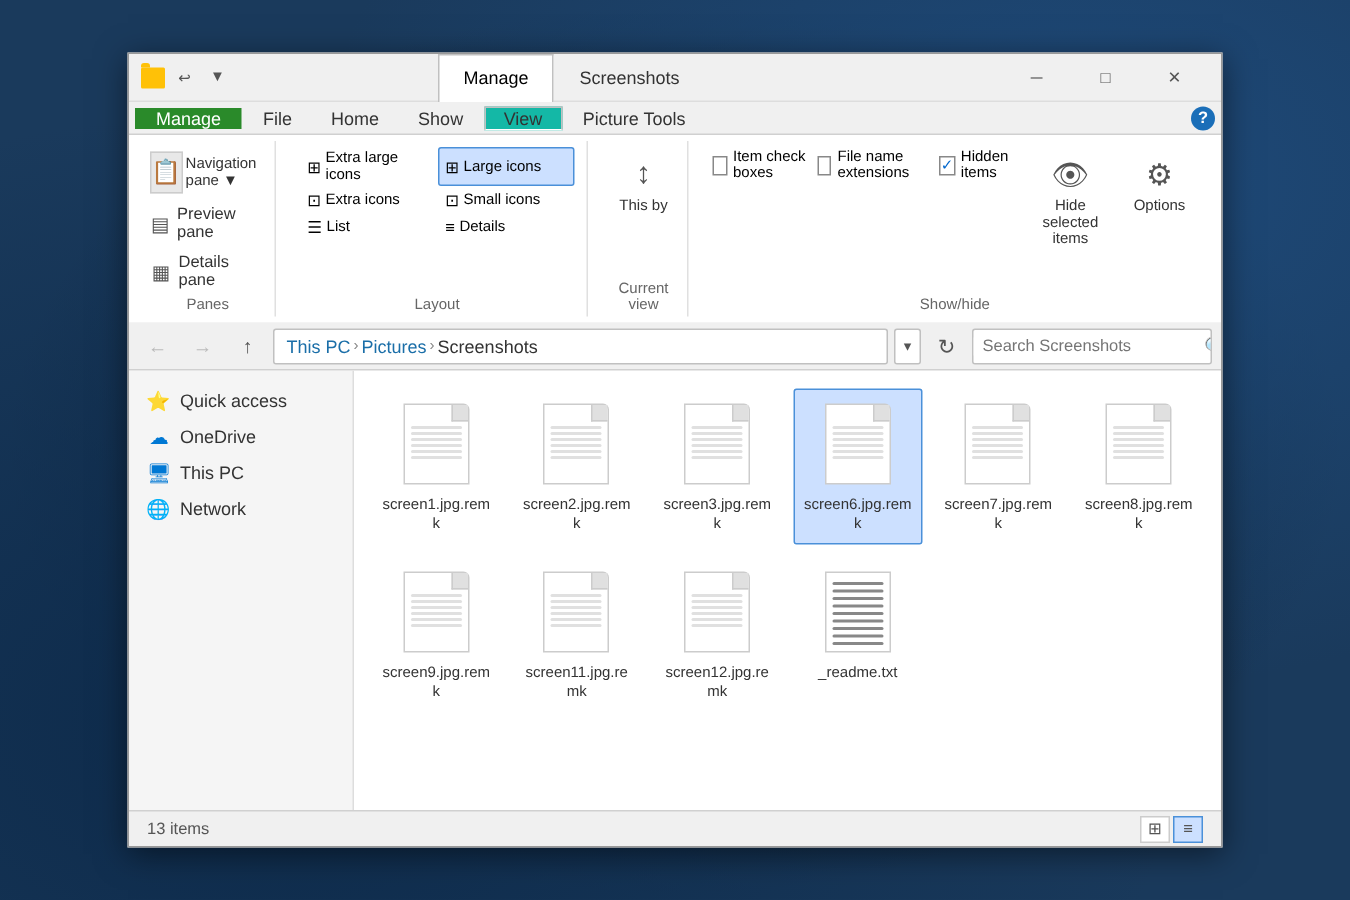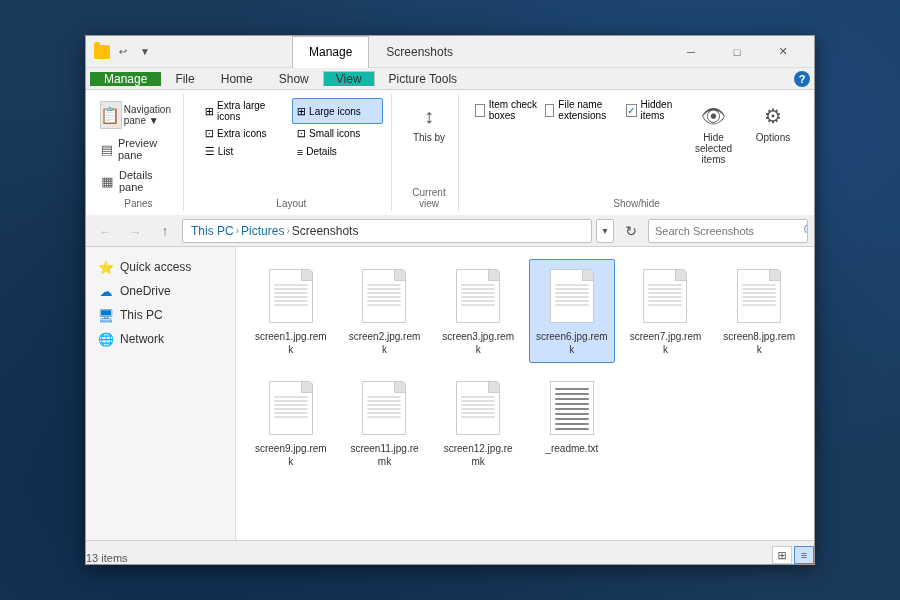--- a/index.html
+++ b/index.html
@@ -199,21 +199,21 @@
       position: absolute; top: 6px; left: 4px; right: 4px;
     }
     .txt-line { height: 2px; background: #888; margin-bottom: 3px; border-radius: 1px; }
     .file-name {
       font-size: 10px; text-align: center; color: #333; word-break: break-all;
       line-height: 1.3; max-width: 80px;
     }
     
     .status-bar {
       height: 24px; background: #f0f0f0; border-top: 1px solid #d0d0d0;
-      display: flex; align-items: flex-end; padding: 0 0; font-size: 11px;
+      display: flex; align-items: center; padding: 0 12px; font-size: 11px;
       color: #555; justify-content: space-between;
     }
     .view-toggle { display: flex; gap: 2px; }
     .view-toggle-btn { width: 20px; height: 18px; display: flex; align-items: center; justify-content: center; cursor: pointer; border: 1px solid #ccc; background: #fff; font-size: 11px; }
     .view-toggle-btn.active { background: #cce0ff; border-color: #4a90d9; }
     
     ::-webkit-scrollbar { width: 8px; }
     ::-webkit-scrollbar-track { background: #f0f0f0; }
     ::-webkit-scrollbar-thumb { background: #c0c0c0; border-radius: 4px; }
   </style>

